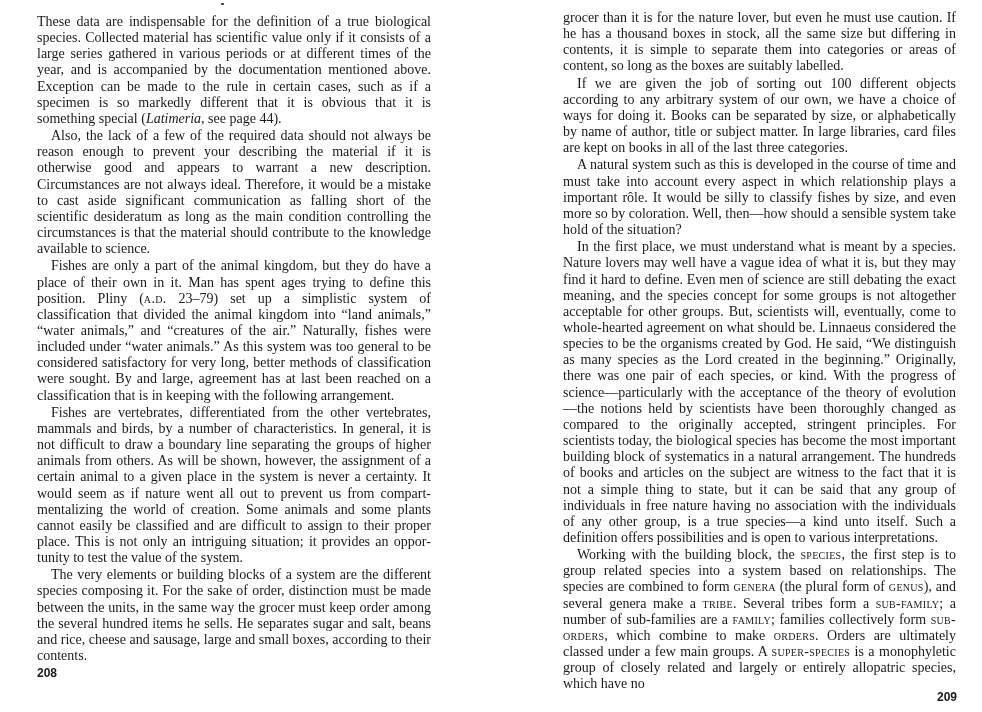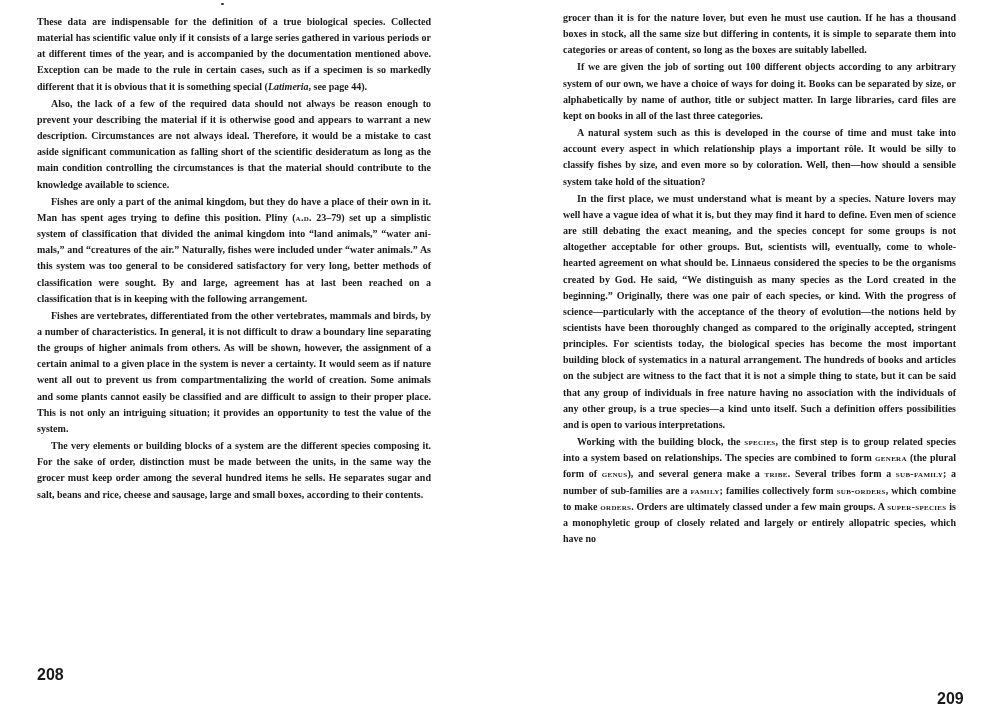--- a/index.html
+++ b/index.html
@@ -7,38 +7,37 @@
     width: 982px; height: 712px; background: #ffffff; overflow: hidden;
     position: relative;
     font-family: "Liberation Serif", "DejaVu Serif", serif;
     color: #1a1a1a;
   }
   .page { position: absolute; top: 0; height: 712px; }
   .page-left { left: 0; width: 491px; }
   .page-right { left: 491px; width: 491px; }
   .column {
     position: absolute;
-    font-size: 10px;
+    font-size: 14px;
     line-height: 16.15px;
     text-align: justify;
     hyphens: manual;
-    font-weight: bold;
   }
   .page-left .column { left: 37px; top: 14px; width: 394px; }
   .page-right .column { left: 72px; top: 10px; width: 393px; }
   .para { margin: 0; text-indent: 14px; }
   .para.noindent { text-indent: 0; }
   .para + .para { margin-top: 1px; }
   .sc { font-variant: small-caps; letter-spacing: 0.3px; }
   em { font-style: italic; }
   .folio {
     position: absolute;
     font-family: "Liberation Sans", "DejaVu Sans", sans-serif;
     font-weight: bold;
-    font-size: 16px;
+    font-size: 12px;
   }
   .page-left .folio { left: 37px; top: 666px; }
   .page-right .folio { left: 446px; top: 690px; }
   .speck {
     position: absolute; left: 221px; top: 3px; width: 3px; height: 2px;
     background: #333; border-radius: 1px;
   }
 </style>
 </head>
 <body>

